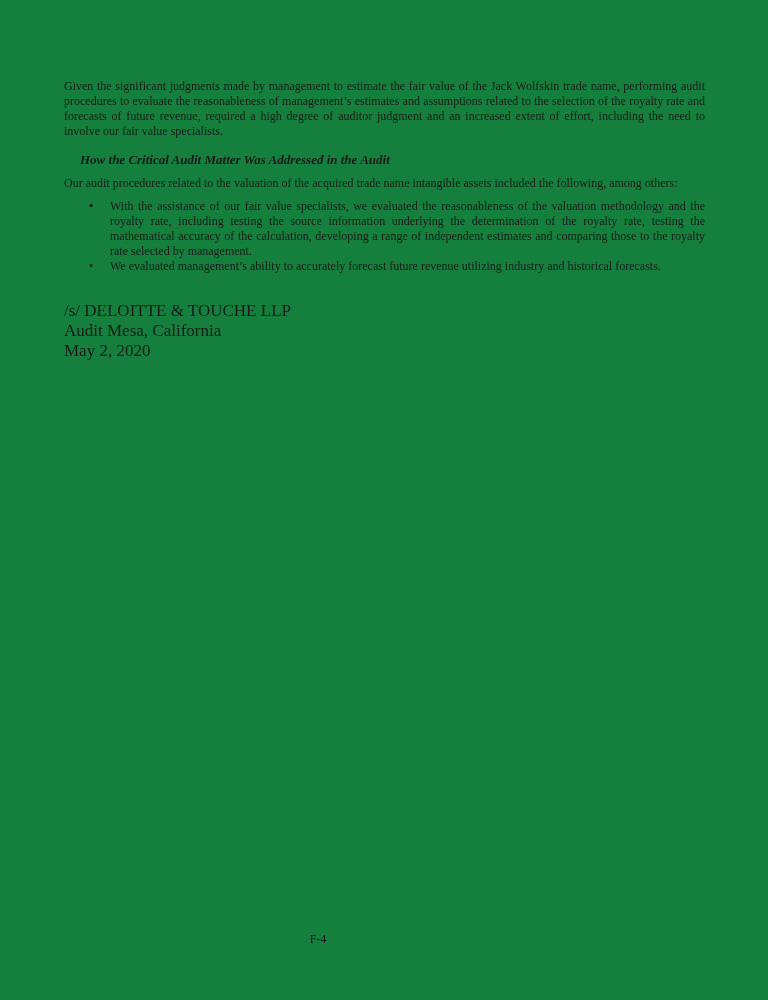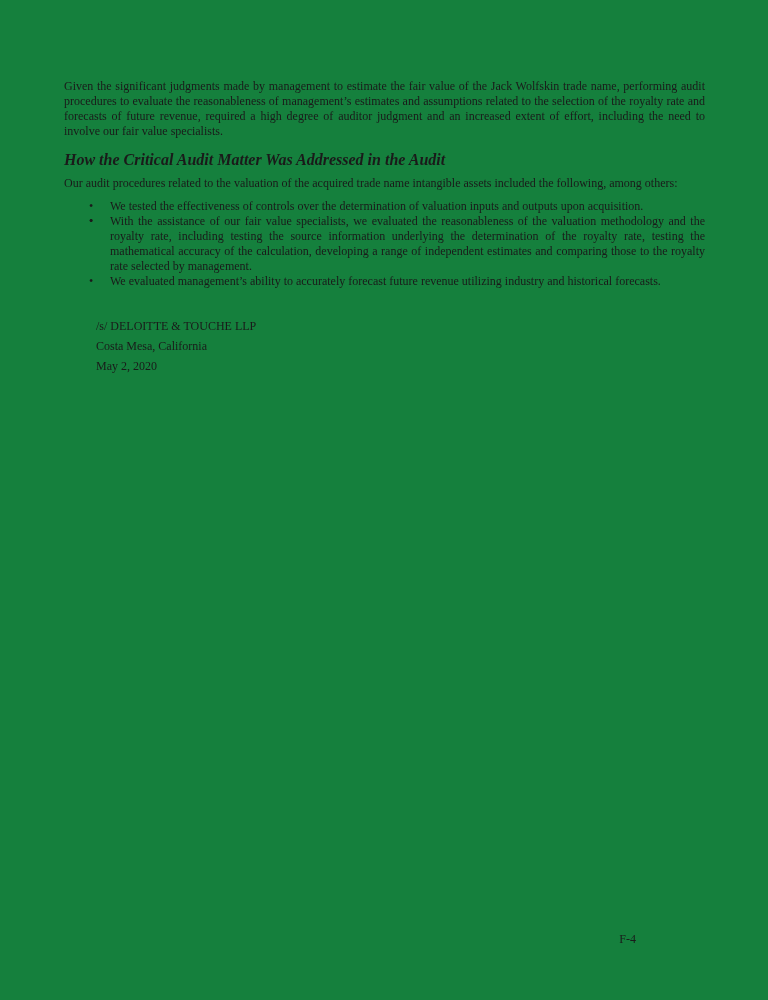--- a/index.html
+++ b/index.html
@@ -26,22 +26,22 @@
     margin: 0;
     font-size: 12px;
     line-height: 15px;
     text-align: justify;
     text-justify: inter-word;
   }
   .para-first {
     margin-top: 79px;
   }
   .section-heading {
-    margin: 13px 0 0 0;
-    font-size: 16px;
+    margin: 13px 0 0 16px;
+    font-size: 13px;
     line-height: 15px;
     font-weight: bold;
     font-style: italic;
     text-align: left;
   }
   .para-second {
     margin-top: 9px;
   }
   ul.bullet-list {
     list-style: none;
@@ -59,78 +59,76 @@
   }
   ul.bullet-list .bullet-marker {
     position: absolute;
     left: 25px;
     top: 0;
     font-size: 12px;
     line-height: 15px;
   }
   .sig-block {
     margin-top: 27px;
-    font-size: 12px;
-    margin-left: 32px;
+    font-size: 17px;
   }
   .sig-line {
     line-height: 20px;
     height: 20px;
     text-align: left;
   }
   .tenure-line {
     margin-top: 26px;
     font-size: 12px;
     line-height: 15px;
     text-align: left;
   }
   .footer {
     position: absolute;
     left: 0;
     top: 932px;
     width: 636px;
-    text-align: right;
+    text-align: center;
     font-size: 12px;
     line-height: 15px;
     color: #1a1a1a;
   }
 </style>
 </head>
 <body>
 
 <div class="page">
   <div class="content">
 
     <p class="para para-first">Given the significant judgments made by management to estimate the fair value of the Jack Wolfskin trade name, performing audit procedures to evaluate the reasonableness of management’s estimates and assumptions related to the selection of the royalty rate and forecasts of future revenue, required a high degree of auditor judgment and an increased extent of effort, including the need to involve our fair value specialists.</p>
 
     <p class="section-heading">How the Critical Audit Matter Was Addressed in the Audit</p>
 
     <p class="para para-second">Our audit procedures related to the valuation of the acquired trade name intangible assets included the following, among others:</p>
 
     <ul class="bullet-list">
       <li>
         <span class="bullet-marker">•</span>
-        <span>We tested the effectiveness of controls over the determination of valuation inputs and outputs upon acquisition.</span>
       </li>
       <li>
         <span class="bullet-marker">•</span>
       </li>
       <li>
         <span class="bullet-marker">•</span>
         <span>With the assistance of our fair value specialists, we evaluated the reasonableness of the valuation methodology and the royalty rate, including testing the source information underlying the determination of the royalty rate, testing the mathematical accuracy of the calculation, developing a range of independent estimates and comparing those to the royalty rate selected by management.</span>
       </li>
       <li>
         <span class="bullet-marker">•</span>
         <span>We evaluated management’s ability to accurately forecast future revenue utilizing industry and historical forecasts.</span>
       </li>
     </ul>
 
     <div class="sig-block">
       <div class="sig-line">/s/ DELOITTE &amp; TOUCHE LLP</div>
-      <div class="sig-line">Costa Mesa, California</div>
+      <div class="sig-line">Audit Mesa, California</div>
       <div class="sig-line">May 2, 2020</div>
     </div>
 
 
   </div>
 
   <div class="footer">F-4</div>
 </div>
 
 </body></html>

